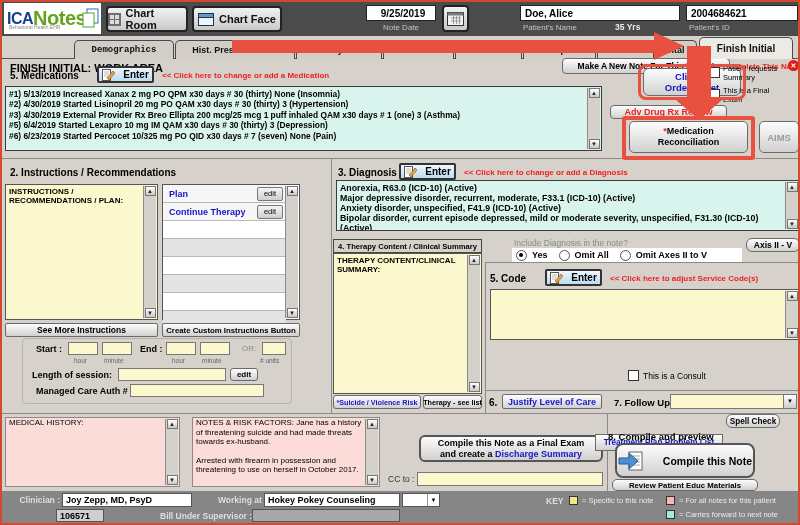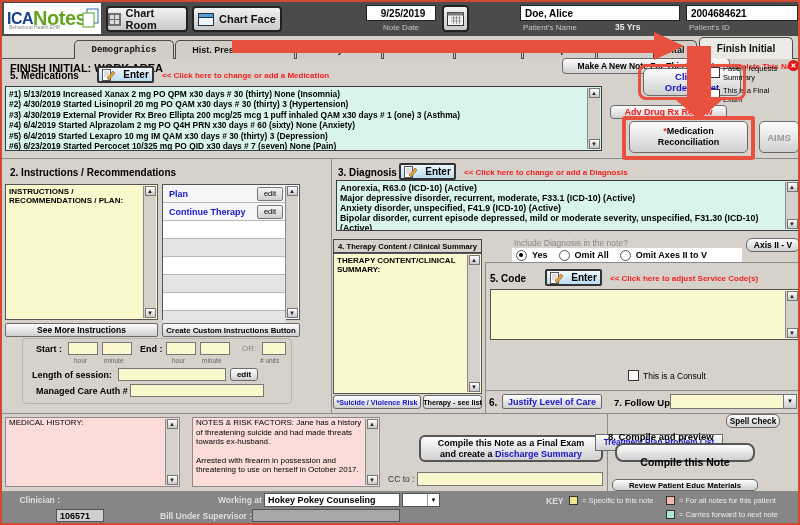--- a/index.html
+++ b/index.html
@@ -129,21 +129,20 @@
       <path d="M2 3h5M2 5h5M2 7h4" stroke="#aaa" stroke-width="0.8"></path>
       <path d="M5 9 L11 2 L13 4 L7 11 Z" fill="#e8a33d" stroke="#7a5510" stroke-width="0.6"></path>
     </svg>
     <span>Enter</span>
   </div>
   <div class="a redhint" style="left:160px;top:69px;">&lt;&lt; Click here to change or add a Medication</div>
   <div class="a cyanbox" style="left:3px;top:84px;width:597px;height:65px;">
     <div class="medline">#1) 5/13/2019 Increased Xanax 2 mg PO QPM x30 days  # 30 (thirty) None (Insomnia)</div>
     <div class="medline">#2) 4/30/2019 Started Lisinopril 20 mg PO QAM x30 days  # 30 (thirty) 3 (Hypertension)</div>
     <div class="medline">#3) 4/30/2019 External Provider Rx Breo Ellipta 200 mcg/25 mcg 1 puff inhaled QAM x30 days  # 1 (one) 3 (Asthma)</div>
-    <div class="medline">#4) 6/4/2019 Started Alprazolam 2 mg PO Q4H PRN x30 days  # 60 (sixty) None (Anxiety)</div>
     <div class="medline">#5) 6/4/2019 Started Lexapro 10 mg IM QAM x30 days  # 30 (thirty) 3 (Depression)</div>
     <div class="medline">#6) 6/23/2019 Started Percocet 10/325 mg PO QID x30 days  # 7 (seven) None (Pain)</div>
     <div class="sb">
       <span class="sba">▲</span>
       <span class="sba">▼</span>
     </div>
   </div>
 
   <div class="a btn" style="left:641px;top:66px;width:98px;height:28px;flex-direction:column;line-height:11px;border-radius:6px;">
     <span class="bluebold" style="font-size:9.5px;">Clinical</span>
@@ -311,32 +310,33 @@
   <div class="a btn" style="left:417px;top:433px;width:184px;height:27px;flex-direction:column;line-height:11px;border:2px solid #555;border-radius:6px;">
     <span style="font-size:9px;">Compile this Note as a Final Exam</span>
     <span style="font-size:9px;"><span>and create a </span><span class="bluebold">Discharge Summary</span></span>
   </div>
   <div class="a" style="left:386px;top:472px;font-size:8.5px;color:#333;">CC to :</div>
   <div class="a yfield" style="left:415px;top:470px;width:186px;height:14px;"></div>
 
   <div class="a btn" style="left:593px;top:432px;width:128px;height:17px;color:#1515c8;font-size:8.2px;border-radius:0;">Treatment Plan Problem List</div>
   <div class="a btn" style="left:724px;top:412px;width:54px;height:14px;font-size:8.2px;border-radius:6px;">Spell Check</div>
   <div class="a" style="left:606px;top:429px;font-size:9.5px;font-weight:bold;">8. Compile and preview</div>
-  <div class="a btn" style="left:613px;top:441px;width:140px;height:19px;gap:19px;font-size:10.5px;border:2px solid #555;border-radius:8px;flex-direction:column;">
+  <div class="a btn" style="left:613px;top:441px;width:140px;height:35px;gap:19px;font-size:10.5px;border:2px solid #555;border-radius:8px;">
     <svg width="26" height="22">
       <rect x="11" y="2" width="13" height="18" fill="#fff" stroke="#666"></rect>
       <path d="M13 6h9M13 9h9M13 12h9M13 15h9" stroke="#aaa" stroke-width="1"></path>
       <polygon points="1,8 11,8 11,3 20,11 11,19 11,14 1,14" fill="#4e8fd0" stroke="#2a5a92"></polygon>
     </svg>
     <span>Compile this Note</span>
   </div>
   <div class="a btn" style="left:610px;top:477px;width:146px;height:12px;font-size:7.8px;border-radius:5px;">Review Patient Educ Materials</div>
 
   <div class="a footer">
     <div class="a flab" style="left:12px;top:4px;width:46px;text-align:right;">Clinician :</div>
+    <div class="a ffield" style="left:60px;top:2px;width:130px;height:14px;">Joy Zepp, MD, PsyD</div>
     <div class="a flab" style="left:216px;top:4px;">Working at</div>
     <div class="a ffield" style="left:262px;top:2px;width:136px;height:14px;">Hokey Pokey Counseling</div>
     <div class="a ffield" style="left:400px;top:2px;width:38px;height:14px;">
       <span class="a" style="right:0;top:0;width:12px;height:12px;border-left:1px solid #999;font-size:6px;text-align:center;line-height:12px;font-weight:normal;">▼</span>
     </div>
     <div class="a flab" style="left:544px;top:5px;">KEY</div>
     <div class="a sw" style="left:567px;top:5px;background:#f0e88a;"></div>
     <div class="a keytxt" style="left:580px;top:5px;">= Specific to this note</div>
     <div class="a sw" style="left:664px;top:5px;background:#f4b8b4;"></div>
     <div class="a keytxt" style="left:677px;top:5px;">= For all notes for this patient</div>

